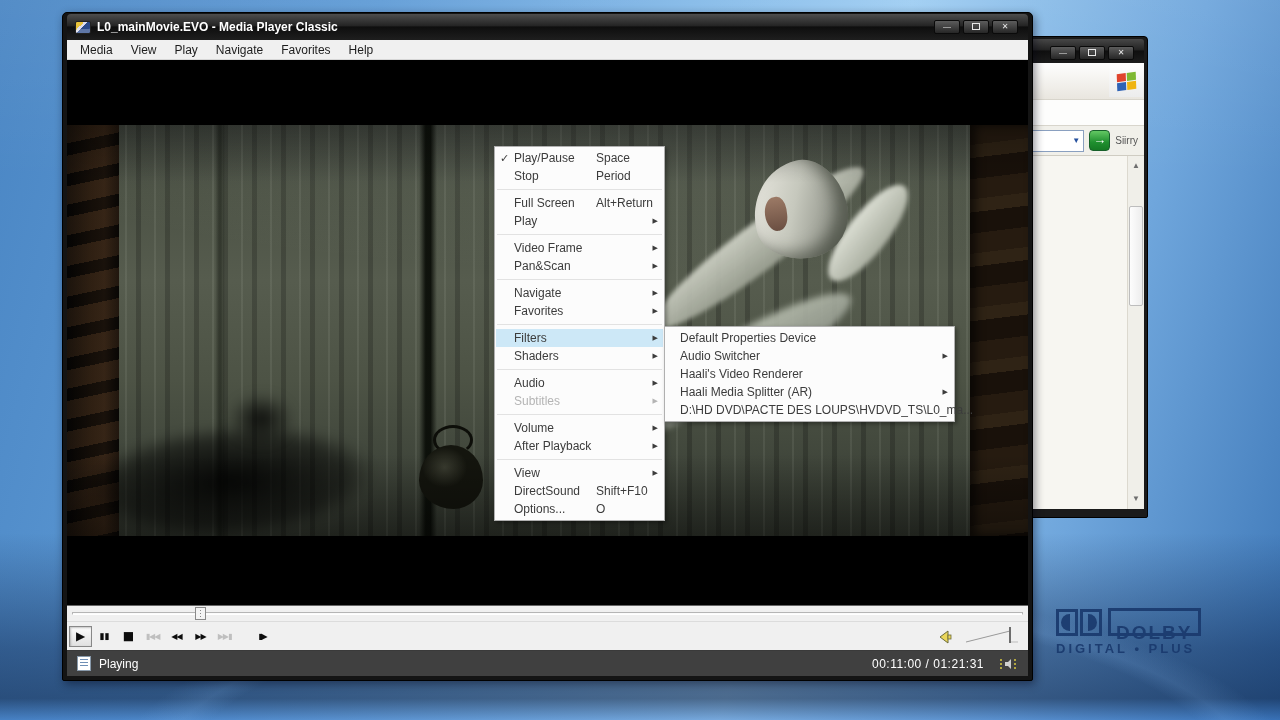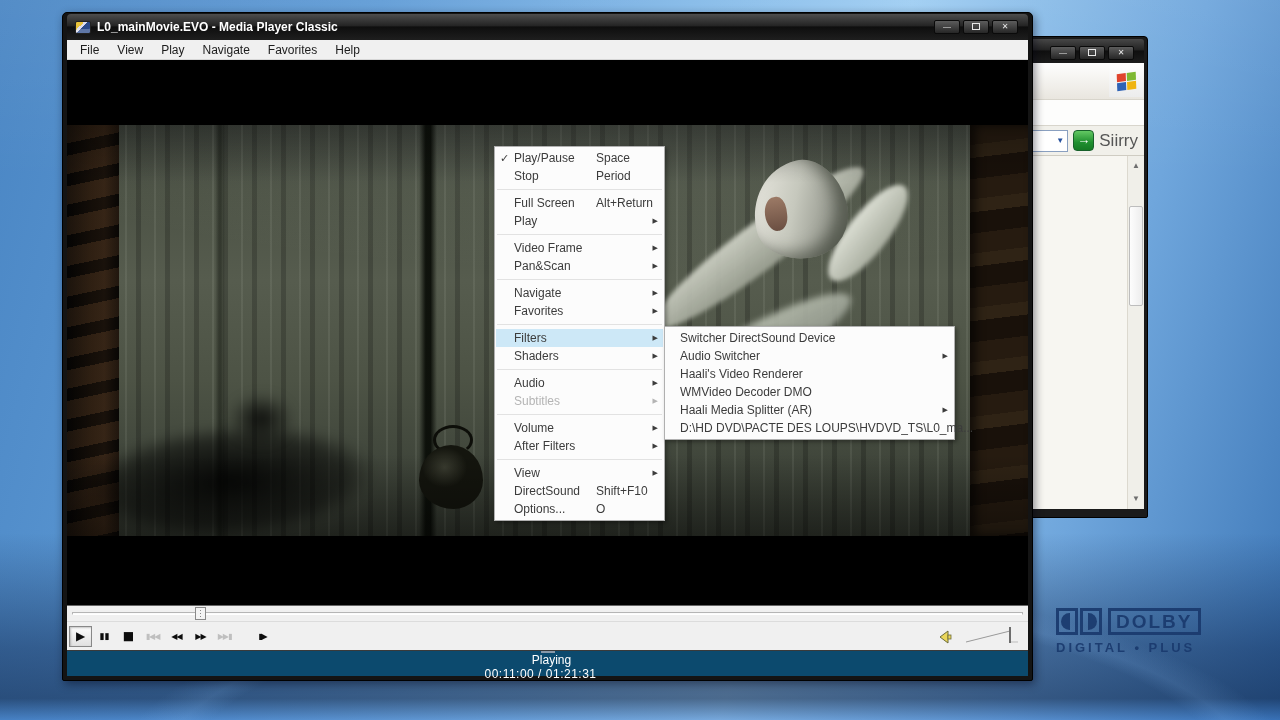--- a/index.html
+++ b/index.html
@@ -13,21 +13,21 @@
   }
 
   
   .dolby { position:absolute; left:1056px; top:608px; width:170px; color:#1a3a6e; opacity:.92; }
   .dolby-row { display:flex; align-items:center; gap:6px; }
   .dd-pair { display:flex; gap:2px; }
   .dd { width:22px; height:27px; border:3px solid #1a3a6e; position:relative; }
   .dd i { position:absolute; top:2px; width:9px; height:17px; background:#1a3a6e; }
   .dd.l i { left:2px; border-radius:9px 0 0 9px; }
   .dd.r i { right:2px; border-radius:0 9px 9px 0; }
-  .dolby-word { border:3px solid #1a3a6e; height:27px; line-height:21px; font-weight:bold; font-size:19px; letter-spacing:2px; padding:0 5px; }
+  .dolby-word { border:3px solid #1a3a6e; height:27px; line-height:21px; font-weight:bold; font-size:19px; letter-spacing:2px; padding:11px 5px; }
   .dolby-sub { margin-top:5px; font-weight:bold; font-size:13px; letter-spacing:3px; }
 
   
   .ie { position:absolute; left:1018px; top:36px; width:130px; height:482px; z-index:5;
         background:#1b1b1b; border:1px solid #000; border-radius:4px 4px 2px 2px; padding:2px 3px 3px; }
   .ie-title { height:24px; display:flex; justify-content:flex-end; align-items:center; gap:3px; padding:3px 10px 0 0;
         background:linear-gradient(#474747,#232323 45%,#0f0f0f 50%,#1c1c1c); border-radius:3px 3px 0 0; }
   .wbtn { width:26px; height:14px; background:linear-gradient(#5c5c5c,#262626); border:1px solid #0a0a0a; border-radius:2px;
         color:#e8e8e8; font-size:8px; line-height:12px; text-align:center; }
   .wbtn .boxglyph { display:inline-block; width:8px; height:7px; border:1px solid #e8e8e8; margin-top:2px; }
@@ -35,21 +35,21 @@
   .winflag-box { width:34px; height:32px; margin-right:1px; background:linear-gradient(#fdfdfd,#ececec); display:grid; place-items:center; }
   .winflag { display:grid; grid-template-columns:9px 9px; grid-template-rows:8px 8px; gap:1px; transform:skewY(-6deg) rotate(-2deg); }
   .winflag i:nth-child(1){background:#e0442d;} .winflag i:nth-child(2){background:#7db832;}
   .winflag i:nth-child(3){background:#2e62b5;} .winflag i:nth-child(4){background:#efb410;}
   .ie-blank { height:26px; background:#fdfdfc; border-top:1px solid #d8d5cc; }
   .ie-address { height:30px; background:#f1f0ea; display:flex; align-items:center; gap:5px; padding:3px 4px 3px 0; border-top:1px solid #d8d5cc; }
   .combo { flex:1; height:22px; background:#fff; border:1px solid #8aa0c0; display:flex; justify-content:flex-end; align-items:center; padding-right:3px; }
   .combo .arr { font-size:8px; color:#26519e; }
   .go-btn { width:21px; height:21px; border-radius:4px; border:1px solid #17602a; color:#fff; font-weight:bold; font-size:13px; line-height:18px; text-align:center;
         background:linear-gradient(#63c863,#1f8f2f 60%,#157a24); }
-  .go-label { font-size:17px; color:#555; padding-right:2px; }
+  .go-label { font-size:10px; color:#555; padding-right:2px; }
   .ie-content { position:relative; height:354px; background:#f7f6f1; border-top:1px solid #cfccc2; }
   .sb { position:absolute; right:0; top:0; width:17px; height:100%; background:#f0efe9; border-left:1px solid #dcd9cf; }
   .sb-arrow { position:absolute; left:0; width:16px; height:16px; color:#6e6e6e; font-size:8px; text-align:center; line-height:16px; }
   .sb-arrow.up { top:2px; } .sb-arrow.down { bottom:2px; }
   .sb-thumb { position:absolute; left:1px; top:50px; width:14px; height:100px; background:linear-gradient(90deg,#fdfdfd,#ededed); border:1px solid #bdbdbd; border-radius:2px; }
 
   
   .mpc { position:absolute; left:62px; top:12px; width:971px; height:669px; z-index:10;
         background:#141414; border:1px solid #000; border-radius:5px 5px 2px 2px; padding:1px 4px 4px;
         box-shadow: 2px 3px 10px rgba(0,0,20,.45); display:flex; flex-direction:column; }
@@ -108,21 +108,21 @@
   .controls { height:29px; background:#f0f0f0; display:flex; align-items:center; position:relative; padding-left:2px; border-top:1px solid #dcdcdc; }
   .t-btn { width:23px; height:21px; display:grid; place-items:center; background:transparent; border:1px solid transparent; margin-right:1px; }
   .t-btn .t-glyph { font-family:"DejaVu Sans",sans-serif; font-size:8px; letter-spacing:-1px; color:#0d0d0d; }
   .t-btn.g-play .t-glyph, .t-btn.g-stop .t-glyph { font-size:12px; letter-spacing:0; }
   .t-btn.g-pause .t-glyph { font-size:9px; letter-spacing:0; }
   .t-btn.active { background:linear-gradient(#fdfdfd,#e0e0e0); border:1px solid #888; box-shadow:inset 1px 1px 2px rgba(0,0,0,.22); }
   .t-btn.disabled .t-glyph { color:#bfbfbf; }
   .t-btn.gap { margin-left:14px; }
   .volume { position:absolute; right:8px; top:3px; display:flex; align-items:flex-end; gap:8px; }
 
-  .statusbar { height:26px; background:#0c4a6e; color:#fff; display:flex; align-items:center; font-size:12px; padding:0 10px; border-top:1px solid #3a3a3a;flex-direction:column; }
+  .statusbar { height:26px; background:#404040; color:#fff; display:flex; align-items:center; font-size:12px; padding:0 10px; border-top:1px solid #3a3a3a; }
   .doc-icon { width:14px; height:15px; background:#fff; border:1px solid #8899aa; position:relative; }
   .doc-icon::after { content:""; position:absolute; left:2px; top:2px; right:2px; bottom:2px;
      background:repeating-linear-gradient(180deg,#6f8fb5 0 1px, transparent 1px 3px); }
   .status-state { margin-left:8px; flex:1; }
   .status-time { margin-right:14px; letter-spacing:.5px; }
 
   
   .menu { position:absolute; z-index:50; background:#fcfcfc; border:1px solid #b0b0b0; padding:2px 1px;
      box-shadow:2px 2px 4px rgba(0,0,0,.35); font-size:12px; color:#3c3c3c; }
   .menu.ctx { left:494px; top:146px; width:171px; }
@@ -198,21 +198,21 @@
       <span class="win-btns">
         <span class="wbtn">—</span>
         <span class="wbtn"><span class="boxglyph"></span></span>
         <span class="wbtn">✕</span>
       </span>
     </div>
 
     <div class="mpc-menubar">
 
     <span class="mb-item">
-          <span>File</span>
+          <span>Media</span>
         </span>
         <span class="mb-item">
           <span>View</span>
         </span>
         <span class="mb-item">
           <span>Play</span>
         </span>
         <span class="mb-item">
           <span>Navigate</span>
         </span>
@@ -385,21 +385,21 @@
       </div>
       <div class="menu-sep"></div>
       <div class="menu-item arrow">
         
         <span class="mi-label">Volume</span>
         <span class="mi-shortcut"></span>
         <span class="mi-arrow">▶</span>
       </div>
       <div class="menu-item arrow">
         
-        <span class="mi-label">After Filters</span>
+        <span class="mi-label">After Playback</span>
         <span class="mi-shortcut"></span>
         <span class="mi-arrow">▶</span>
       </div>
       <div class="menu-sep"></div>
       <div class="menu-item arrow">
         
         <span class="mi-label">View</span>
         <span class="mi-shortcut"></span>
         <span class="mi-arrow">▶</span>
       </div>
@@ -414,38 +414,33 @@
         <span class="mi-label">Options...</span>
         <span class="mi-shortcut">O</span>
         
       </div>
     </div>
 
   <div class="menu sub">
 
   <div class="menu-item">
         
-        <span class="mi-label">Switcher DirectSound Device</span>
+        <span class="mi-label">Default Properties Device</span>
         
       </div>
       <div class="menu-item arrow">
         
         <span class="mi-label">Audio Switcher</span>
         <span class="mi-arrow">▶</span>
       </div>
       <div class="menu-item">
         
         <span class="mi-label">Haali's Video Renderer</span>
         
       </div>
-      <div class="menu-item">
-        
-        <span class="mi-label">WMVideo Decoder DMO</span>
-        
-      </div>
       <div class="menu-item arrow">
         
         <span class="mi-label">Haali Media Splitter (AR)</span>
         <span class="mi-arrow">▶</span>
       </div>
       <div class="menu-item">
         
         <span class="mi-label">D:\HD DVD\PACTE DES LOUPS\HVDVD_TS\L0_ma...</span>
         
       </div>

